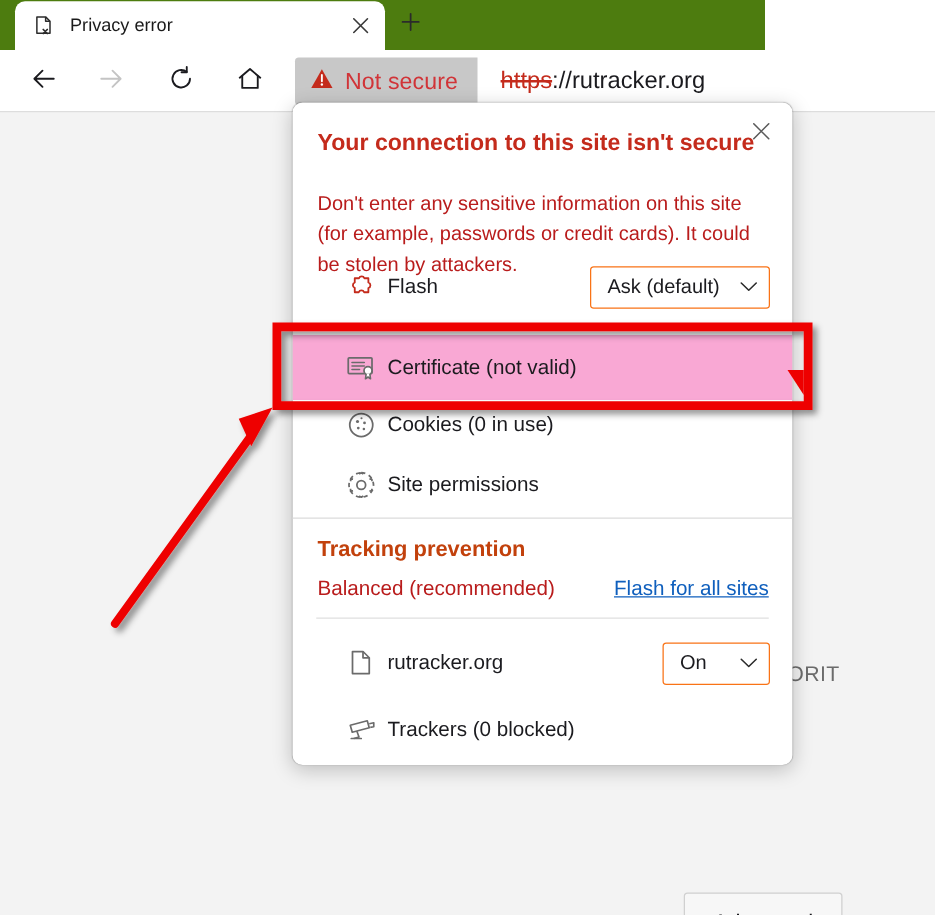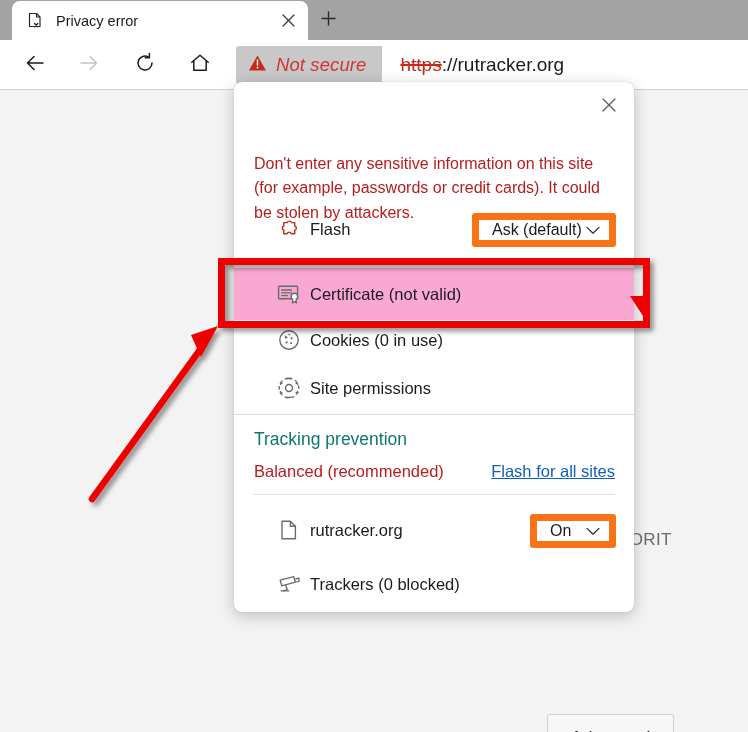--- a/index.html
+++ b/index.html
@@ -6,22 +6,22 @@
   html, body {
     width: 748px; height: 732px;
     font-family: "Liberation Sans", sans-serif;
     overflow: hidden;
     background: #ffffff;
   }
   #root { position: relative; width: 748px; height: 732px; background: #ffffff; }
 
   
   .tabstrip {
-    position: absolute; left: 0; top: 0; width: 748px; height: 40px;
-    background: #a3a3a3;
+    position: absolute; left: 0; top: 0; width: 612px; height: 40px;
+    background: #4d7c0f;
   }
   .tab {
     position: absolute; left: 12px; top: 1px; width: 296px; height: 39px;
     background: #ffffff; border-radius: 8px 8px 0 0;
     display: flex; align-items: center;
     box-shadow: 0 0 0 0 transparent;
   }
   .tab-favicon { width: 18px; height: 18px; margin-left: 14px; flex: 0 0 auto; }
   .tab-title {
     margin-left: 12px; font-size: 14.5px; color: #1a1a1a;
@@ -52,21 +52,21 @@
   .tb-rel  { left: 129px; }
   .tb-home { left: 184px; }
 
   .omnibox {
     position: absolute; left: 236px; top: 45px; width: 512px; height: 40px;
     background: #ffffff; border-radius: 4px 0 0 4px;
     display: flex; align-items: center;
   }
   .notsecure {
     height: 38px; padding: 0 16px 0 12px; background: #c8c8c8;
-    display: flex; align-items: center; gap: 9px; border-radius: 3px 0 0 3px; font-style: italic;
+    display: flex; align-items: center; gap: 9px; border-radius: 3px 0 0 3px;
   }
   .notsecure-text { color: #d13438; font-size: 18.5px; letter-spacing: .1px; }
   .urltext { margin-left: 18px; font-size: 19px; color: #1b1b1f; white-space: nowrap; }
   .url-scheme { color: #c42b1c; text-decoration: line-through; text-decoration-color: #c42b1c; text-decoration-thickness: 1.6px; }
   .toolbar-sep { position: absolute; left: 0; top: 89px; width: 748px; height: 1px; background: #d2d2d2; }
 
   
   .page {
     position: absolute; left: 0; top: 90px; width: 748px; height: 642px;
     background: #f3f3f3;
@@ -120,33 +120,33 @@
   }
   .row-icon {
     width: 34px; margin-left: 18px; flex: 0 0 auto;
     display: flex; align-items: center; justify-content: center;
   }
   .row-label { margin-left: 4px; font-size: 16.5px; color: #1b1b1f; white-space: nowrap; }
   .row-hl { background: #f9a8d4; }
 
   .combo {
     position: absolute; right: 18px; top: 9px; height: 34px; width: 144px;
-    border: 7px solid #f97316; border-radius: 3px; background: #ffffff;
+    border: 1px solid #f97316; border-radius: 3px; background: #ffffff;
     display: flex; align-items: center; justify-content: space-between;
     padding: 0 9px 0 13px;
   }
   .combo-sm { width: 86px; }
   .combo-text { font-size: 16px; color: #1b1b1f; white-space: nowrap; }
 
   .divider { position: absolute; height: 1px; background: #e0e0e0; }
   .divider-full { left: 0; width: 400px; background: #dcdcdc; }
   .divider-inset { left: 19px; width: 362px; }
 
   .sect-title {
-    position: absolute; left: 20px; font-size: 17.5px; font-weight: normal; color: #0f766e;
+    position: absolute; left: 20px; font-size: 17.5px; font-weight: bold; color: #c2410c;
   }
   .sect-sub { position: absolute; left: 20px; font-size: 16.5px; color: #b91c1c; }
   .sect-link {
     position: absolute; right: 19px; font-size: 16.5px; color: #0f5fbd;
     text-decoration: underline; white-space: nowrap;
   }
 
   
   .annot { position: absolute; left: 0; top: 0; width: 748px; height: 732px; pointer-events: none; }
 </style>
@@ -238,20 +238,21 @@
   </div>
 
   <div class="popup">
 
     <div class="popup-close">
       <svg width="14" height="14" viewBox="0 0 14 14">
         <path d="M1 1 L13 13 M13 1 L1 13" stroke="#5a5a5a" stroke-width="1.25" stroke-linecap="round"></path>
       </svg>
     </div>
 
+    <div class="popup-title">Your connection to this site isn't secure</div>
     <div class="popup-desc">Don't enter any sensitive information on this site (for example, passwords or credit cards). It could be stolen by attackers.</div>
 
     <div class="row" style="top:122px;">
       <span class="row-icon">
         <svg width="26" height="26" viewBox="0 0 26 26">
           <path d="M10 3.2 a2.3 2.3 0 0 1 4.3 0 h3.2 v3.4 a2.3 2.3 0 0 1 0 4.4 v3.4 h-3.4 a2.3 2.3 0 0 0 -4.3 0 H6.6 v-3.5 a2.3 2.3 0 0 1 0 -4.3 V3.2 Z" transform="translate(1.2,3.4)" fill="none" stroke="#c42b1c" stroke-width="1.45" stroke-linejoin="round"></path>
         </svg>
       </span>
       <span class="row-label">Flash</span>
       <div class="combo">

